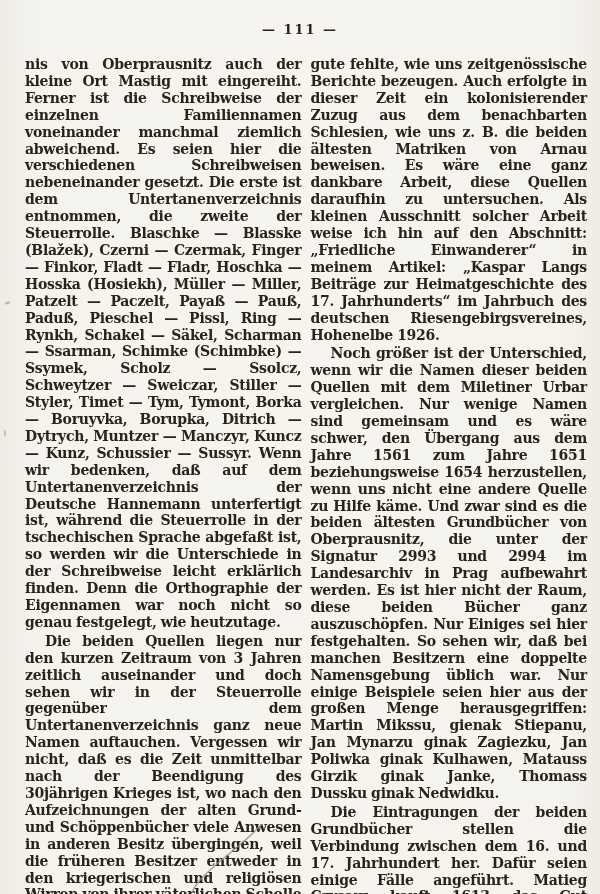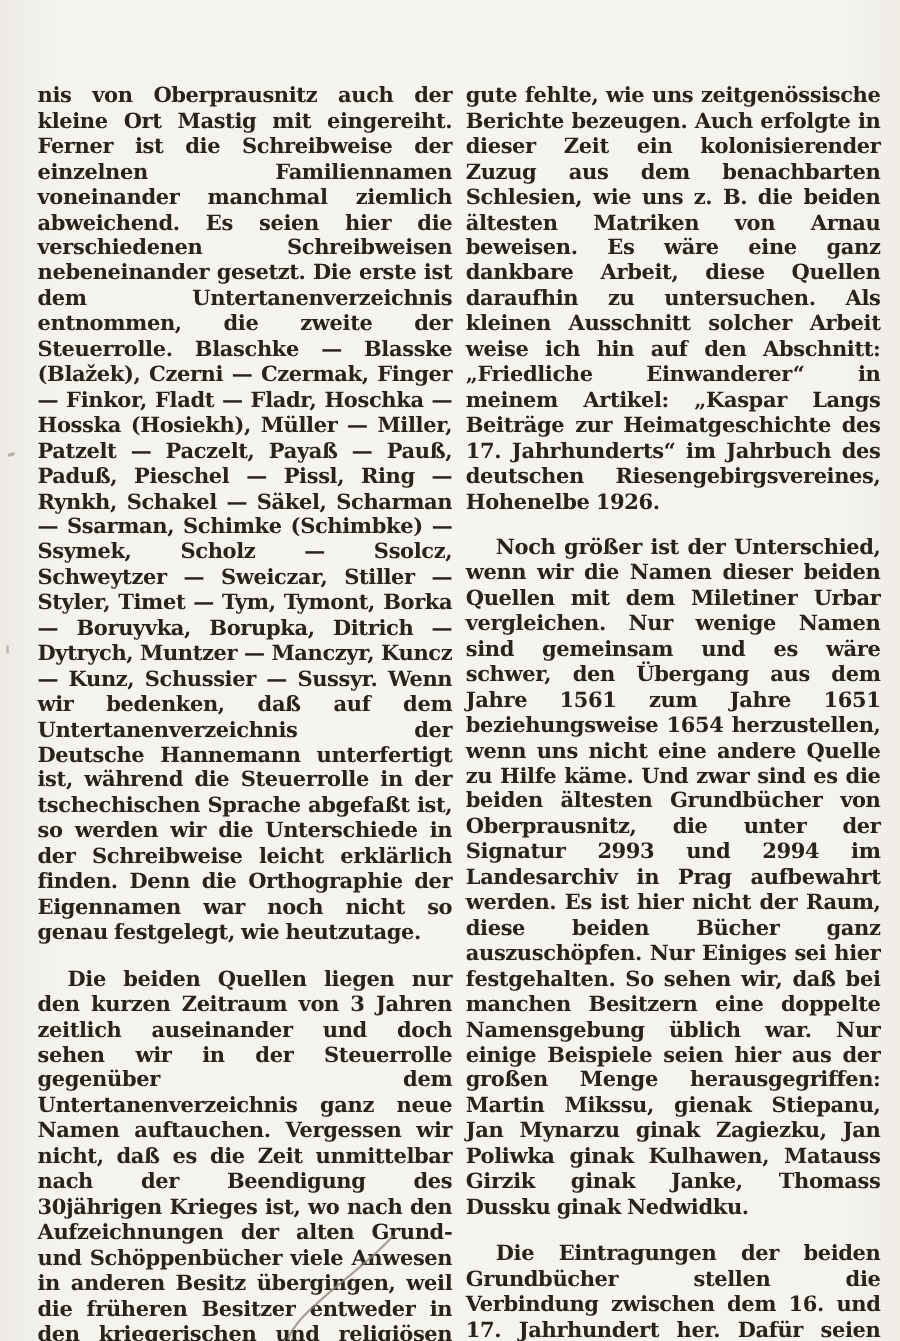--- a/index.html
+++ b/index.html
@@ -36,21 +36,21 @@
     margin: 0;
     font-size: 14px;
     line-height: 16.9px;
     font-weight: 700;
     text-align: justify;
     letter-spacing: -0.25px;
     word-spacing: -0.5px;
     color: #29231a;
   }
   .col p + p {
-    margin-top: 14px;
+    margin-top: 2px;
     text-indent: 20px;
   }
   .pen-mark {
     position: absolute;
     left: 182px; top: 818px;
     width: 92px; height: 76px;
     pointer-events: none;
   }
   .speck {
     position: absolute;
@@ -58,20 +58,21 @@
     border-radius: 2px;
   }
   .speck-1 { left: 5px; top: 302px; width: 5px; height: 2px; transform: rotate(-20deg); }
   .speck-2 { left: 4px; top: 430px; width: 2px; height: 6px; opacity: .7; }
 </style>
 </head>
 <body>
 
 <div class="page">
 
+  <div class="pageno">— 111 —</div>
 
   <div class="cols">
     <div class="col">
       <p>nis von Oberprausnitz auch der kleine Ort Mastig mit eingereiht. Ferner ist die Schreibweise der einzelnen Familiennamen voneinander manchmal ziemlich abweichend. Es seien hier die verschiedenen Schreibweisen nebeneinander gesetzt. Die erste ist dem Untertanenverzeichnis entnommen, die zweite der Steuerrolle. Blaschke — Blasske (Blažek), Czerni — Czermak, Finger — Finkor, Fladt — Fladr, Hoschka — Hosska (Hosiekh), Müller — Miller, Patzelt — Paczelt, Payaß — Pauß, Paduß, Pieschel — Pissl, Ring — Rynkh, Schakel — Säkel, Scharman — Ssarman, Schimke (Schimbke) — Ssymek, Scholz — Ssolcz, Schweytzer — Sweiczar, Stiller — Styler, Timet — Tym, Tymont, Borka — Boruyvka, Borupka, Ditrich — Dytrych, Muntzer — Manczyr, Kuncz — Kunz, Schussier — Sussyr. Wenn wir bedenken, daß auf dem Untertanenverzeichnis der Deutsche Hannemann unterfertigt ist, während die Steuerrolle in der tschechischen Sprache abgefaßt ist, so werden wir die Unterschiede in der Schreibweise leicht erklärlich finden. Denn die Orthographie der Eigennamen war noch nicht so genau festgelegt, wie heutzutage.</p>
       <p>Die beiden Quellen liegen nur den kurzen Zeitraum von 3 Jahren zeitlich auseinander und doch sehen wir in der Steuerrolle gegenüber dem Untertanenverzeichnis ganz neue Namen auftauchen. Vergessen wir nicht, daß es die Zeit unmittelbar nach der Beendigung des 30jährigen Krieges ist, wo nach den Aufzeichnungen der alten Grund- und Schöppenbücher viele Anwesen in anderen Besitz übergingen, weil die früheren Besitzer entweder in den kriegerischen und religiösen Wirren von ihrer väterlichen Scholle gewichen waren oder wegen Mangel an Mitteln nicht imstande waren, die notwendigsten Ausbesserungen an den Wirtschaftsgebäuden vorzunehmen und das Feld ordentlich zu bebauen, da es an dem erforderlichen Saat-</p>
     </div>
     <div class="col">
       <p>gute fehlte, wie uns zeitgenössische Berichte bezeugen. Auch erfolgte in dieser Zeit ein kolonisierender Zuzug aus dem benachbarten Schlesien, wie uns z. B. die beiden ältesten Matriken von Arnau beweisen. Es wäre eine ganz dankbare Arbeit, diese Quellen daraufhin zu untersuchen. Als kleinen Ausschnitt solcher Arbeit weise ich hin auf den Abschnitt: „Friedliche Einwanderer“ in meinem Artikel: „Kaspar Langs Beiträge zur Heimatgeschichte des 17. Jahrhunderts“ im Jahrbuch des deutschen Riesengebirgsvereines, Hohenelbe 1926.</p>
       <p>Noch größer ist der Unterschied, wenn wir die Namen dieser beiden Quellen mit dem Miletiner Urbar vergleichen. Nur wenige Namen sind gemeinsam und es wäre schwer, den Übergang aus dem Jahre 1561 zum Jahre 1651 beziehungsweise 1654 herzustellen, wenn uns nicht eine andere Quelle zu Hilfe käme. Und zwar sind es die beiden ältesten Grundbücher von Oberprausnitz, die unter der Signatur 2993 und 2994 im Landesarchiv in Prag aufbewahrt werden. Es ist hier nicht der Raum, diese beiden Bücher ganz auszuschöpfen. Nur Einiges sei hier festgehalten. So sehen wir, daß bei manchen Besitzern eine doppelte Namensgebung üblich war. Nur einige Beispiele seien hier aus der großen Menge herausgegriffen: Martin Mikssu, gienak Stiepanu, Jan Mynarzu ginak Zagiezku, Jan Poliwka ginak Kulhawen, Matauss Girzik ginak Janke, Thomass Dussku ginak Nedwidku.</p>
       <p>Die Eintragungen der beiden Grundbücher stellen die Verbindung zwischen dem 16. und 17. Jahrhundert her. Dafür seien einige Fälle angeführt. Matieg Czysarz kauft 1613 das Gut Nedwidkowity, — Hans Fiker kauft 1595 von Jirzik Sstowik, — Georg Scheckel 1625 von Jan Randulik, — Hans Zeyffrt 1588 nach dem verstorbenen Pseyts Proczl, — Adam Lehkey 1598 von Grykyczho Sstanowsky. Wenn wir diese</p>

